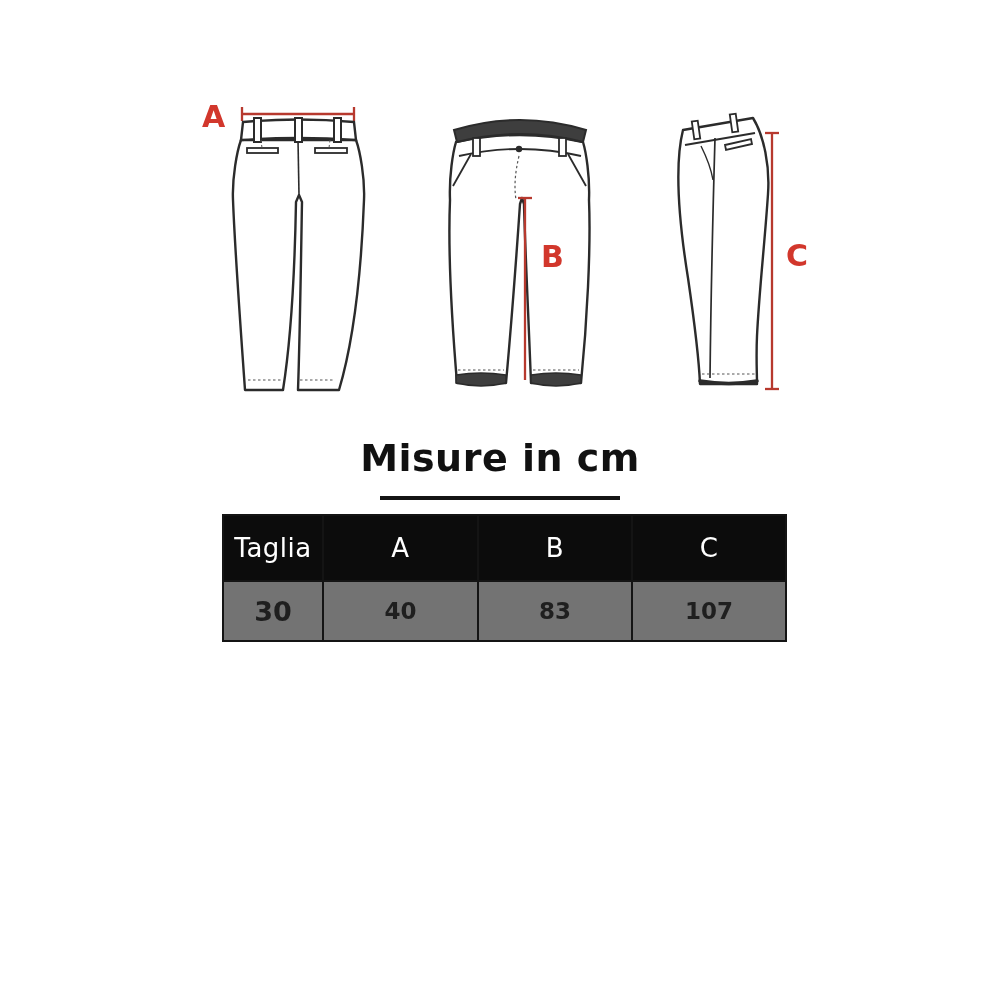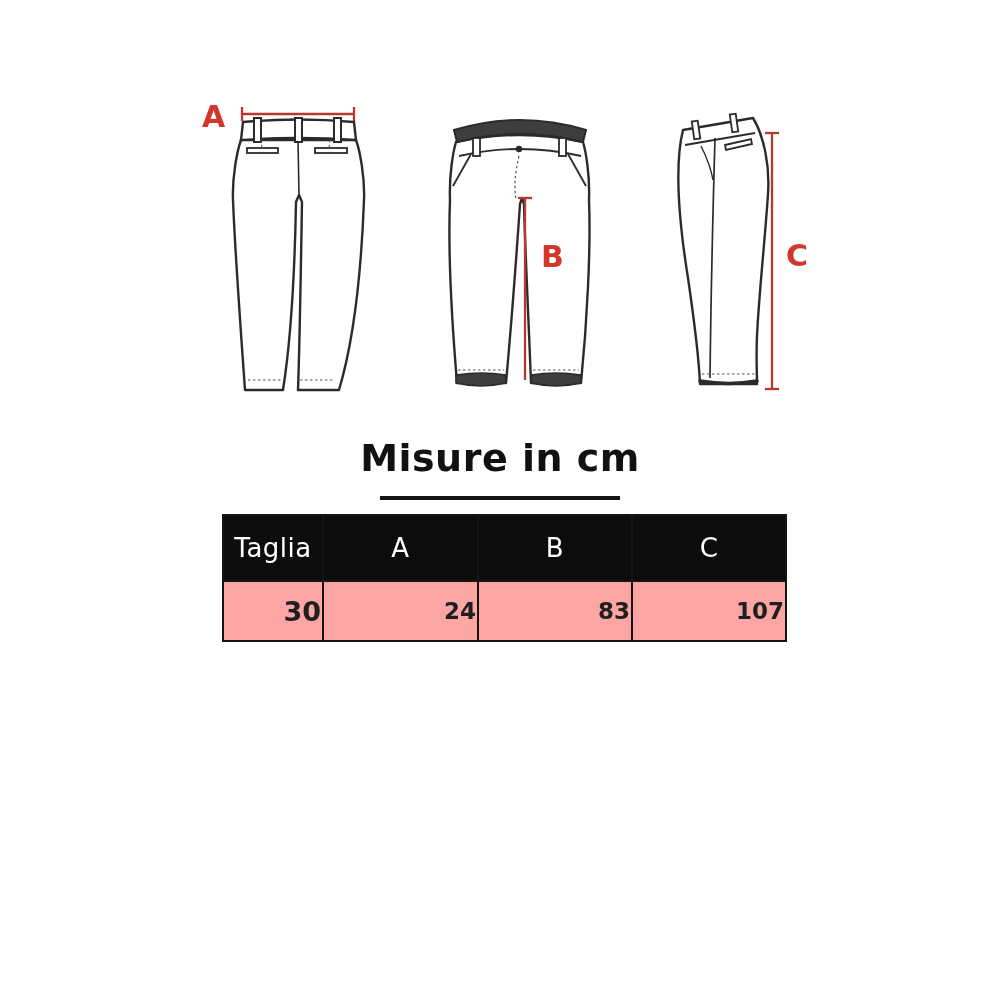--- a/index.html
+++ b/index.html
@@ -25,22 +25,22 @@
   }
   table.size-table col.c1{width:100px;}
   table.size-table col.c2{width:155px;}
   table.size-table col.c3{width:154px;}
   table.size-table col.c4{width:154px;}
   table.size-table th{
     background:#0c0c0c;color:#ffffff;height:62px;font-size:26px;font-weight:400;
     border:2px solid #141414;text-align:center;vertical-align:middle;letter-spacing:0.5px;
   }
   table.size-table td{
-    background:#fca5a5;color:#1f1f1f;height:56px;font-size:23px;font-weight:700;
-    border:2px solid #141414;text-align:right;vertical-align:middle;
+    background:#737373;color:#1f1f1f;height:56px;font-size:23px;font-weight:700;
+    border:2px solid #141414;text-align:center;vertical-align:middle;
   }
   table.size-table td.size-col{font-size:27px;}
   svg .ink{stroke:#2b2b2b;fill:none;}
   svg .fillw{fill:#ffffff;}
   svg .dark{fill:#3e3e3e;stroke:#2b2b2b;}
   svg .red{stroke:#b7392e;fill:none;}
   svg .dash{stroke:#555555;fill:none;stroke-dasharray:2.5 2.5;}
 </style>
 </head>
 <body>
@@ -166,20 +166,20 @@
       <tr>
         <th>Taglia</th>
         <th>A</th>
         <th>B</th>
         <th>C</th>
       </tr>
     </thead>
     <tbody>
       <tr>
         <td class="size-col">30</td>
-        <td>24</td>
+        <td>40</td>
         <td>83</td>
         <td>107</td>
       </tr>
     </tbody>
   </table>
 
 </div>
 
 </body></html>

